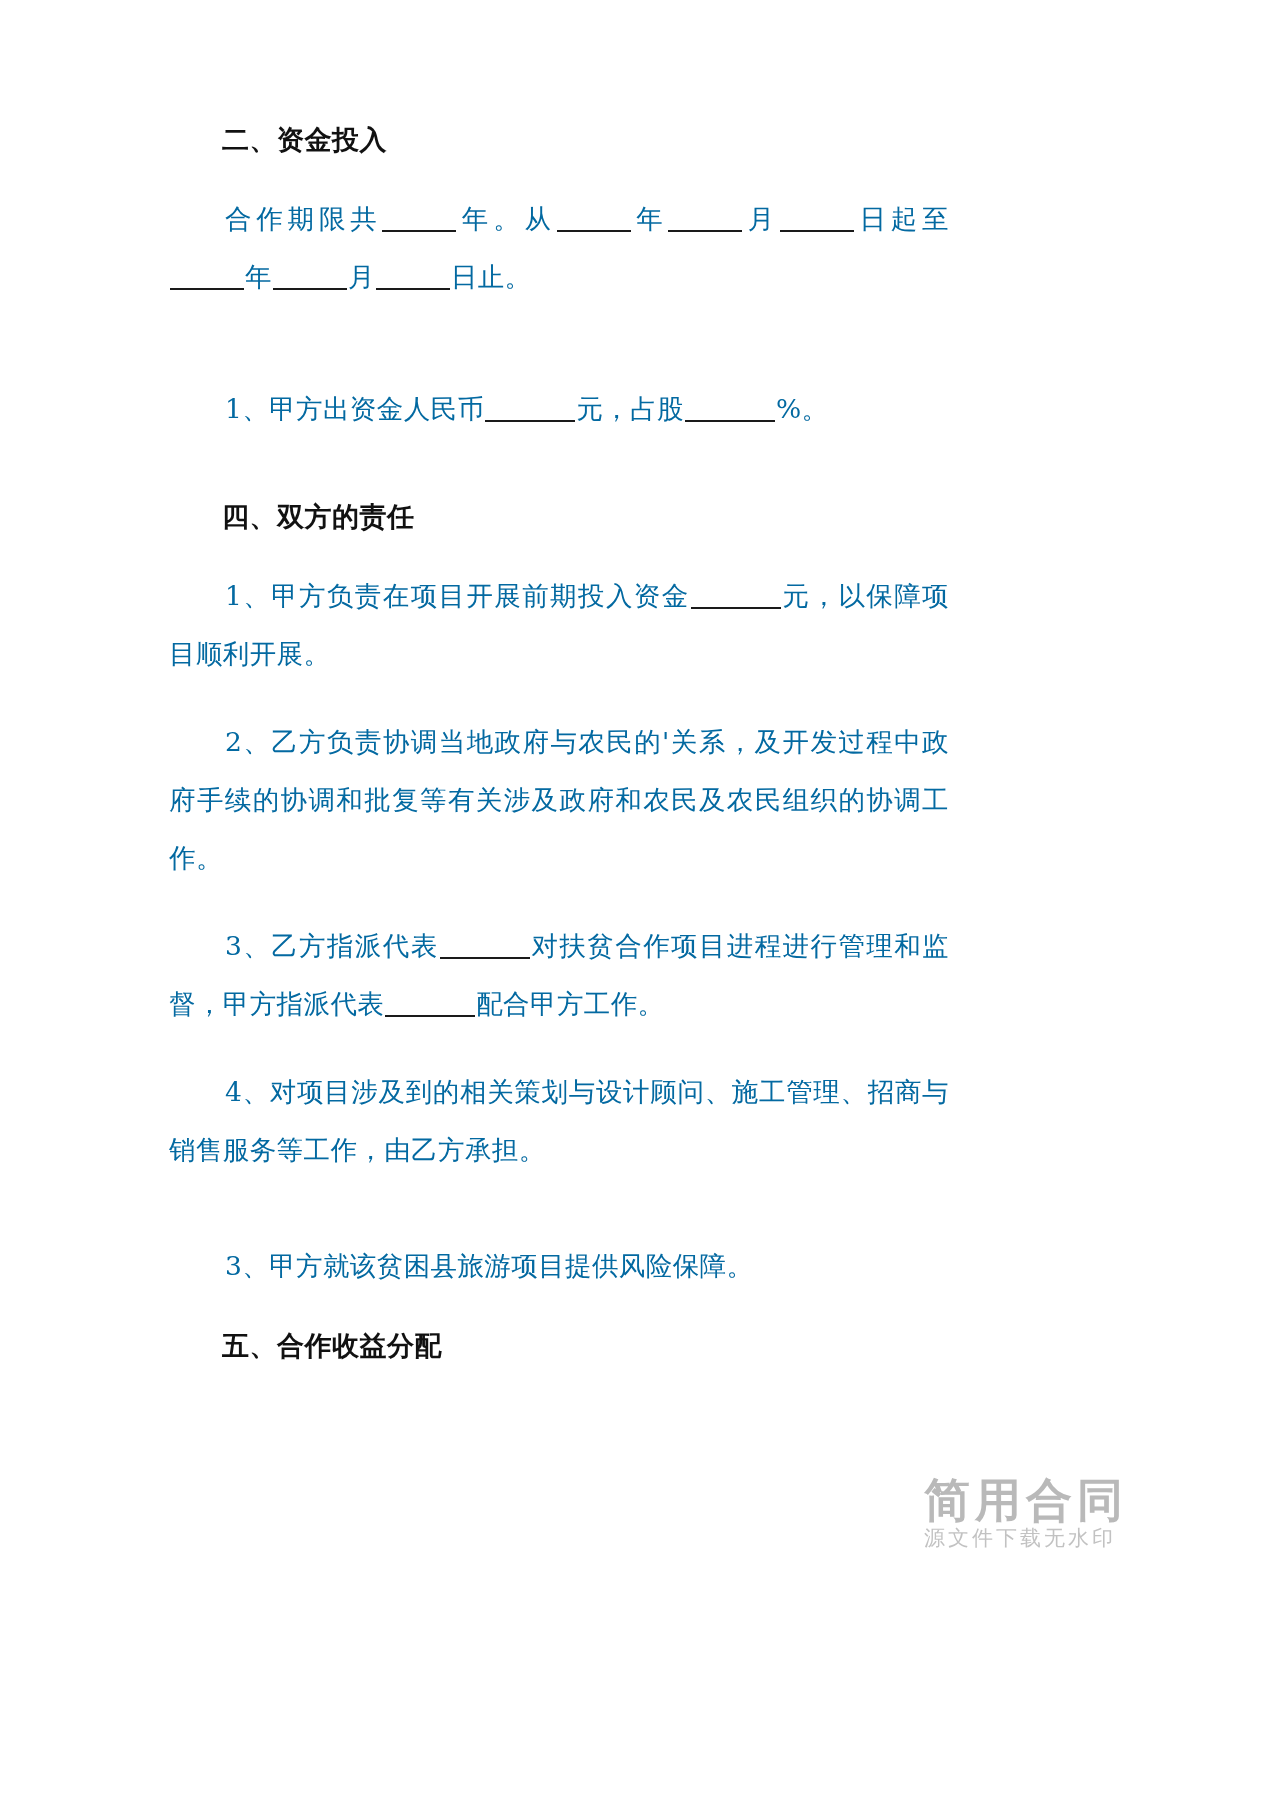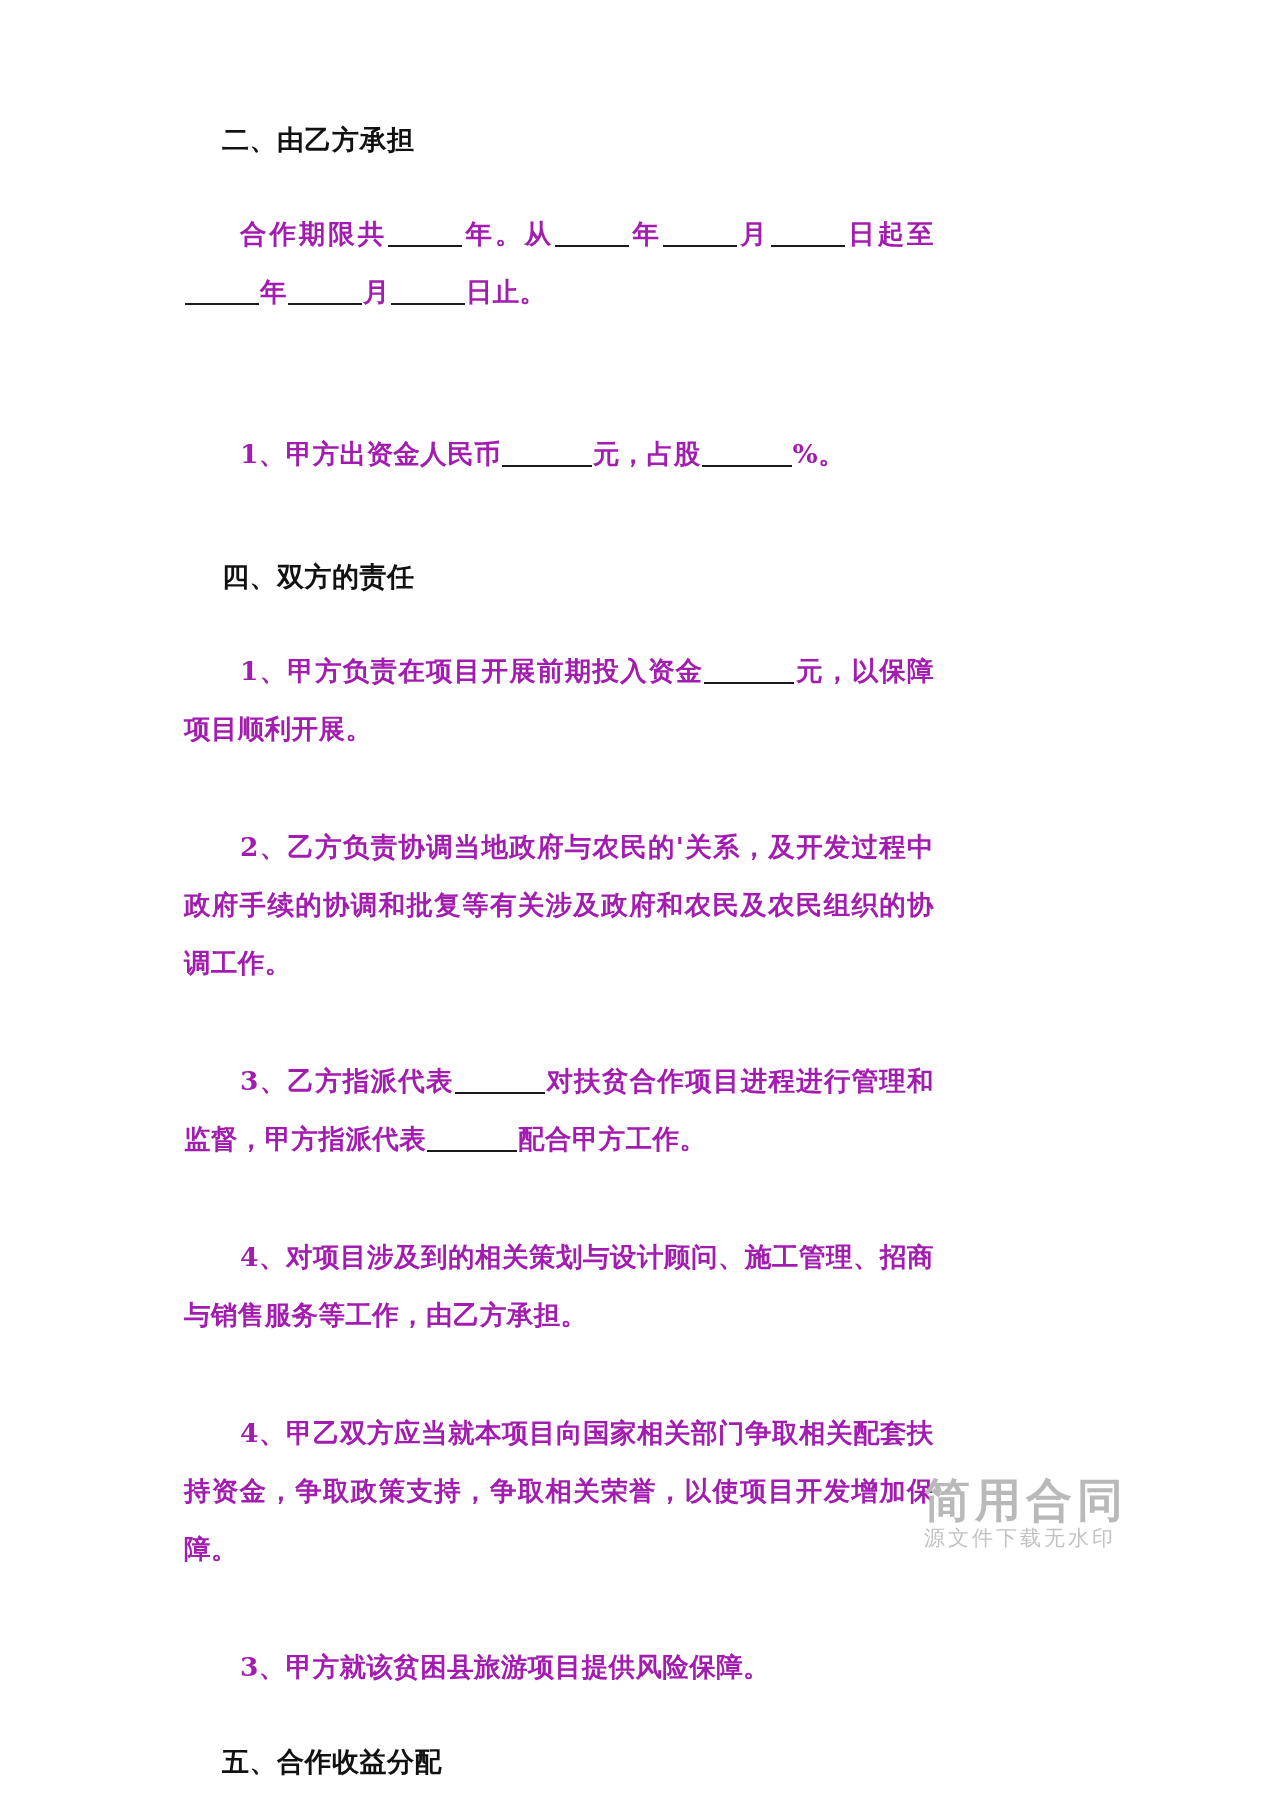--- a/index.html
+++ b/index.html
@@ -42,26 +42,25 @@
     margin: 0;
     padding: 0;
     color: #111111;
   }
 
   .para {
     font-size: 26.5px;
     line-height: 58px;
     letter-spacing: 0.4px;
     text-indent: 56px;
-    margin: 16px;
+    margin: 1px;
     padding: 0;
-    color: #a21caf;
+    color: #0369a1;
     text-align: justify;
     text-justify: inter-ideograph;
-    font-weight: bold;
   }
 
   .blank {
     display: inline-block;
     border-bottom: 2.2px solid #1a1a1a;
     vertical-align: -4px;
     margin: 0 1px;
   }
   .blank.w1 { width: 74px; }
   .blank.w2 { width: 90px; }
@@ -95,21 +94,21 @@
     white-space: nowrap;
   }
 </style>
 </head>
 <body>
 
 <div id="page">
 
   <div id="content">
 
-    <h2 class="heading">二、由乙方承担</h2>
+    <h2 class="heading">二、资金投入</h2>
     <div class="sp-after-heading"></div>
 
     <p class="para"><span>合作期限共</span><span class="blank w1"></span><span>年。从</span><span class="blank w1"></span><span>年</span><span class="blank w1"></span><span>月</span><span class="blank w1"></span><span>日起至</span><span class="blank w1"></span><span>年</span><span class="blank w1"></span><span>月</span><span class="blank w1"></span><span>日止。</span></p>
 
     <div class="sp-before-head"></div>
 
     <div class="sp-after-heading"></div>
 
     <p class="para"><span>1、甲方出资金人民币</span><span class="blank w2"></span><span>元，占股</span><span class="blank w2"></span><span>%。</span></p>
 
@@ -130,21 +129,20 @@
     <div class="sp-para"></div>
 
     <p class="para"><span>3、乙方指派代表</span><span class="blank w2"></span><span>对扶贫合作项目进程进行管理和监督，甲方指派代表</span><span class="blank w2"></span><span>配合甲方工作。</span></p>
 
     <div class="sp-para"></div>
 
     <p class="para"><span>4、对项目涉及到的相关策划与设计顾问、施工管理、招商与销售服务等工作，由乙方承担。</span></p>
 
     <div class="sp-para"></div>
 
-    <p class="para"><span>4、甲乙双方应当就本项目向国家相关部门争取相关配套扶持资金，争取政策支持，争取相关荣誉，以使项目开发增加保障。</span></p>
 
     <div class="sp-para"></div>
 
     <p class="para"><span>3、甲方就该贫困县旅游项目提供风险保障。</span></p>
 
     <div class="sp-before-head"></div>
 
     <h2 class="heading">五、合作收益分配</h2>
 
   </div>

